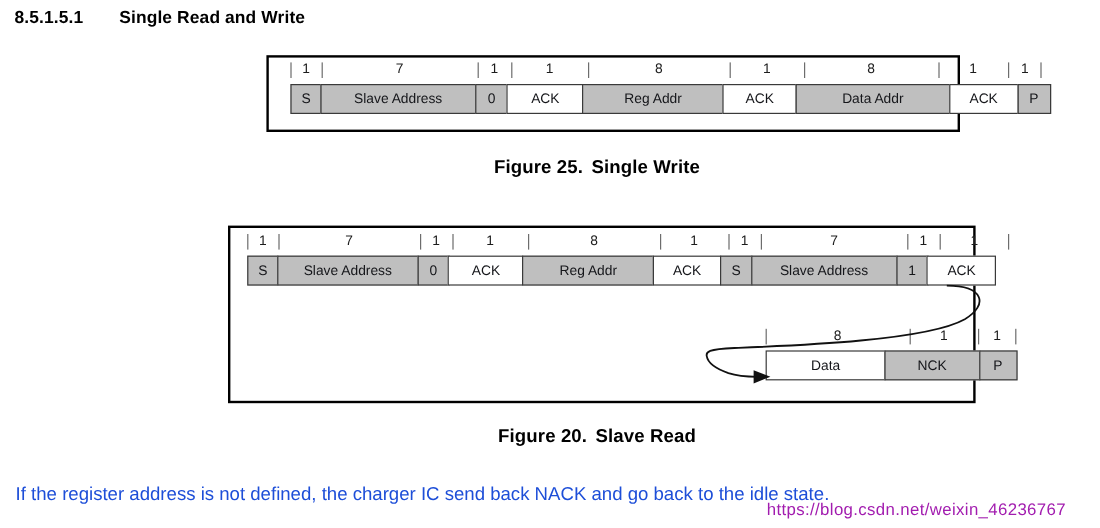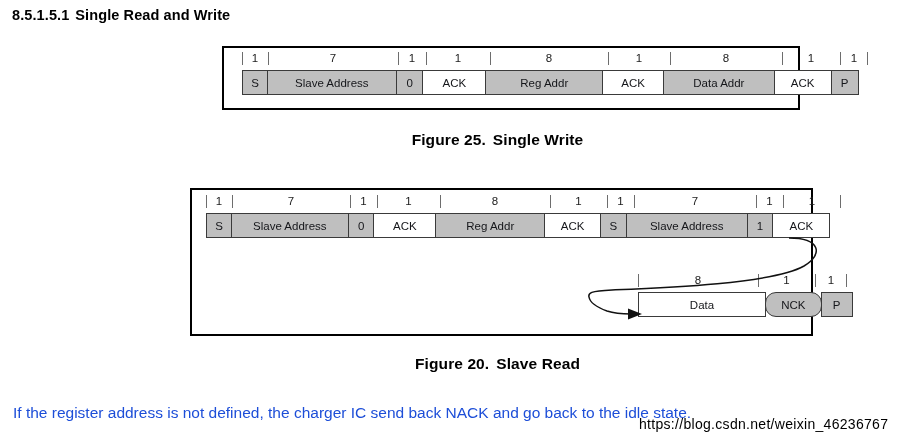--- a/index.html
+++ b/index.html
@@ -19,21 +19,21 @@
   
   .section-heading {
     position: absolute;
     left: 12px;
     top: 7px;
     font-size: 14.5px;
     font-weight: bold;
     letter-spacing: 0.1px;
     white-space: nowrap;
   }
-  .section-heading .num { margin-right: 6px; }
+  .section-heading .num { margin-right: 30px; }
 
   
   .fig-frame {
     position: absolute;
     border: 2.5px solid #000000;
     background: #ffffff;
     box-sizing: border-box;
   }
   #frame-write { left: 222px; top: 46px; width: 578px; height: 64px; }
   #frame-read  { left: 190px; top: 188px; width: 623px; height: 148px; }
@@ -116,21 +116,21 @@
     color: #1d4ed8;
     white-space: nowrap;
   }
 
   
   .watermark {
     position: absolute;
     left: 639px;
     top: 416px;
     font-size: 14px;
-    color: #000000;
+    color: #a21caf;
     letter-spacing: 0.3px;
     white-space: nowrap;
     user-select: none;
   }
 </style>
 </head>
 <body>
 
 <div class="section-heading">
   <span class="num">8.5.1.5.1</span><span>Single Read and Write</span>
@@ -148,21 +148,21 @@
       <div class="width-cell" style="width: 58px;">1<span class="tick left"></span></div>
       <div class="width-cell" style="width: 28px;">1<span class="tick left"></span><span class="tick right"></span></div>
     </div>
   <div class="packet-row" id="r-write" style="left: 18px; top: 22px;">
       <div class="cell" style="width: 26px;">S</div>
       <div class="cell" style="width: 130px;">Slave Address</div>
       <div class="cell" style="width: 28px;">0</div>
       <div class="cell white" style="width: 64px;">ACK</div>
       <div class="cell" style="width: 118px;">Reg Addr</div>
       <div class="cell white" style="width: 62px;">ACK</div>
-      <div class="cell" style="width: 112px;">Data Addr</div>
+      <div class="cell" style="width: 129px;">Data Addr</div>
       <div class="cell white" style="width: 58px;">ACK</div>
       <div class="cell" style="width: 28px;">P</div>
     </div>
 </div>
 <div class="fig-caption" id="caption-write">
   <span>Figure 25.</span><span class="cap-sep"></span><span>Single Write</span>
 </div>
 
 <div class="fig-frame" id="frame-read">
   <div class="width-row" id="w-read-0" style="left: 14px; top: 4px;">
@@ -189,22 +189,22 @@
       <div class="cell" style="width: 27px;">1</div>
       <div class="cell white" style="width: 58px;">ACK</div>
     </div>
 
   <div class="width-row" id="w-read-1" style="left: 446px; top: 83px;">
       <div class="width-cell" style="width: 120px;">8<span class="tick left"></span></div>
       <div class="width-cell" style="width: 57px;">1<span class="tick left"></span></div>
       <div class="width-cell" style="width: 32px;">1<span class="tick left"></span><span class="tick right"></span></div>
     </div>
   <div class="packet-row" id="r-read-1" style="left: 446px; top: 102px;">
-      <div class="cell white" style="width: 128px;">Data</div>
-      <div class="cell" style="width: 57px; border-radius: 11px;">NCK</div>
+      <div class="cell white" style="width: 100px;">Data</div>
+      <div class="cell" style="width: 80px;">NCK</div>
       <div class="cell" style="width: 32px;">P</div>
     </div>
 
   <svg class="arrow-svg" width="623" height="148" viewBox="0 0 623 148">
     <path d="M 597 48 C 625 48, 630 62, 614 74 C 596 87, 520 90, 440 92
              C 360 94, 430 93, 420 93
              C 380 93, 408 93, 404 93
              C 390 93, 412 93, 412 93
              L 412 93
              C 330 95, 405 93, 405 93

